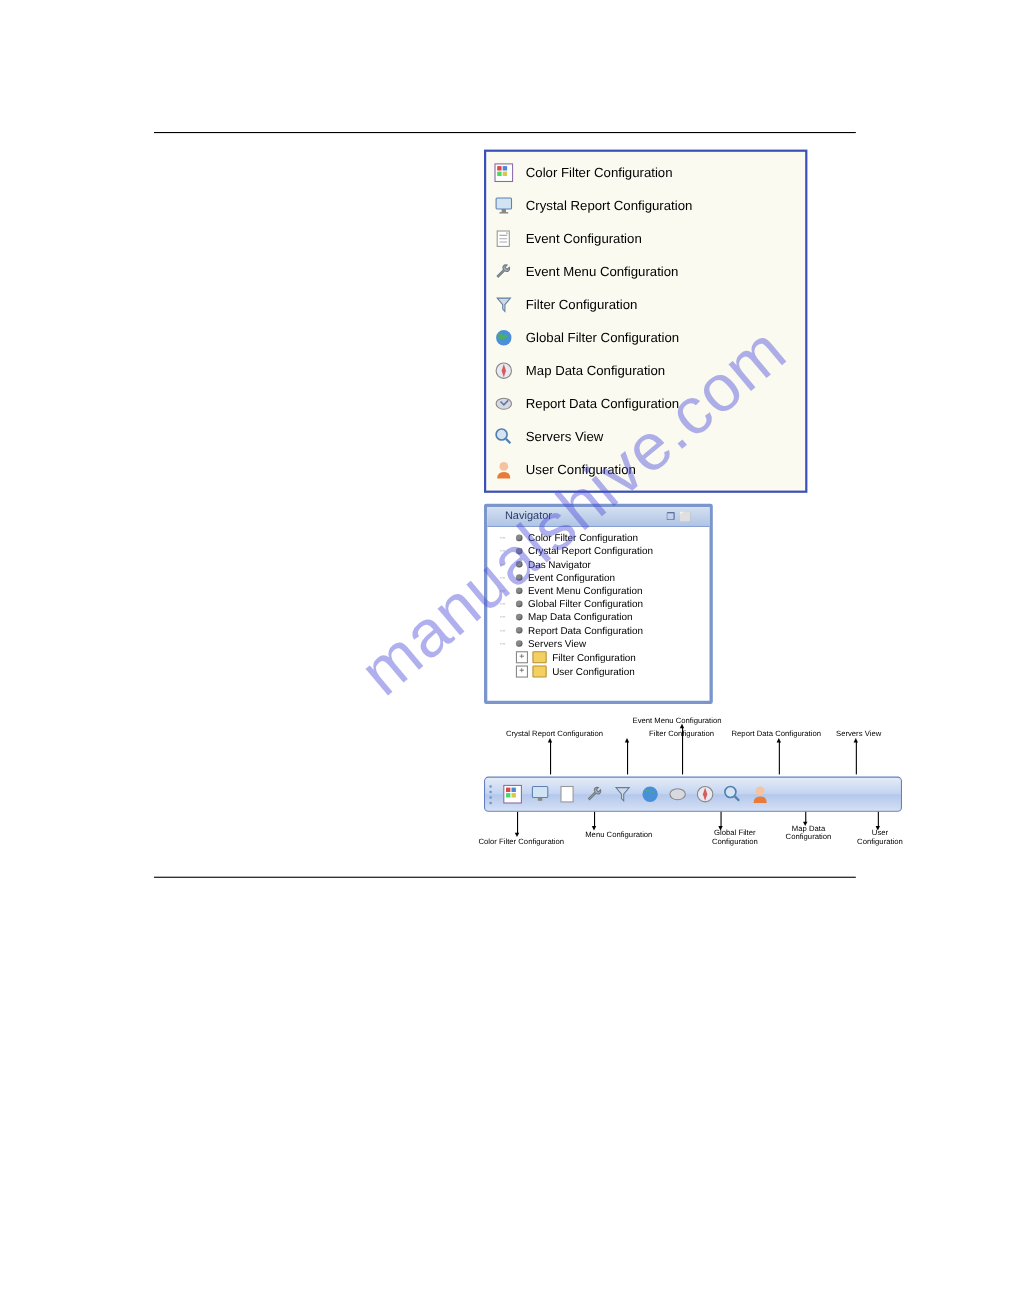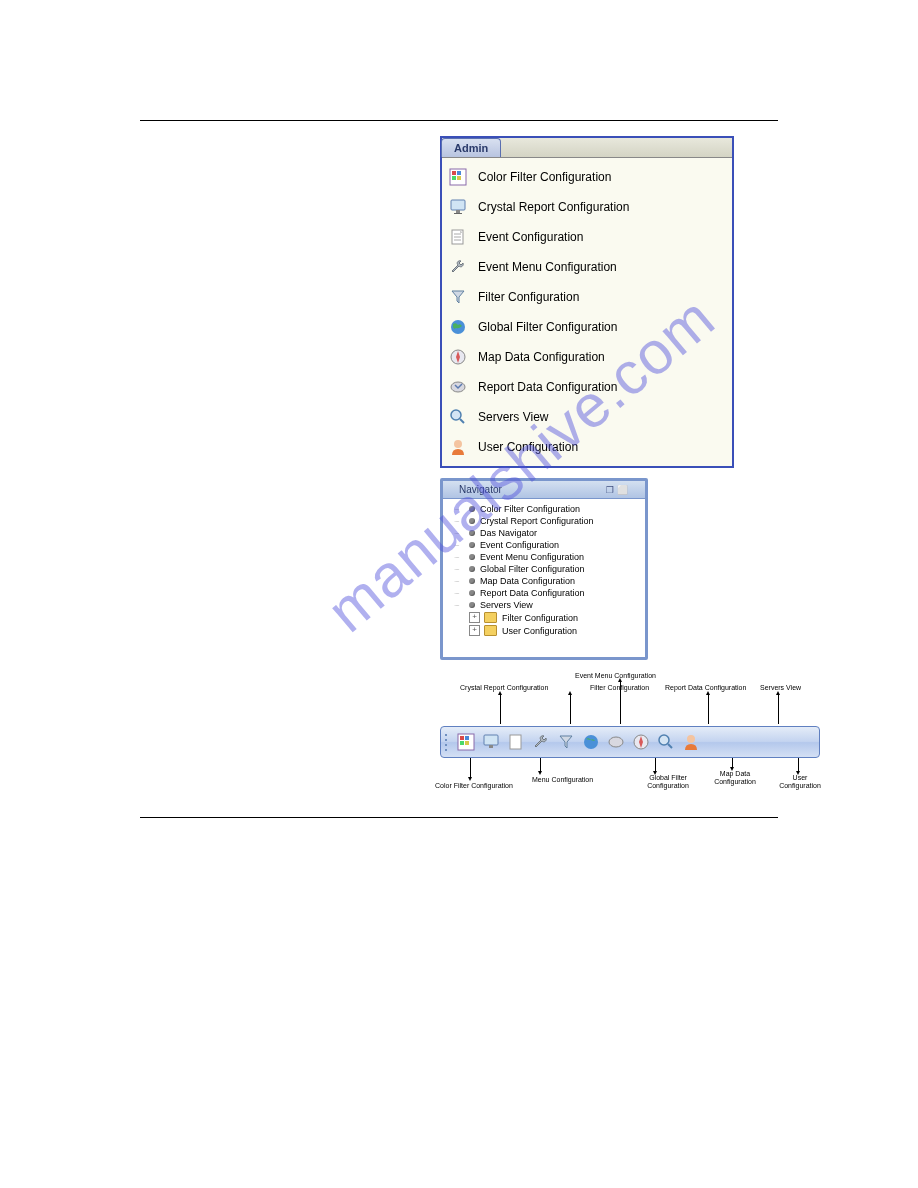--- a/index.html
+++ b/index.html
@@ -254,23 +254,20 @@
 <div class="page">
   <hr class="hr-top">
 
   <div class="watermark">manualshive.com</div>
 
   <div class="content-wrap">
     <div class="left-col"></div>
     <div class="right-col">
 
       <div class="admin-panel">
-        <div class="admin-header">
-          <div class="admin-tab">Admin</div>
-        </div>
         <div class="admin-items">
           <div class="admin-item">
             <span class="icon-box">
               <svg width="18" height="18">
                   <rect x="1" y="1" width="16" height="16" fill="#fff" stroke="#8a6aaa" stroke-width="1"></rect>
                   <rect x="3" y="3" width="4" height="4" fill="#d84a4a"></rect>
                   <rect x="8" y="3" width="4" height="4" fill="#4a88d8"></rect>
                   <rect x="3" y="8" width="4" height="4" fill="#4ad86a"></rect>
                   <rect x="8" y="8" width="4" height="4" fill="#d8c84a"></rect>
                 </svg>

